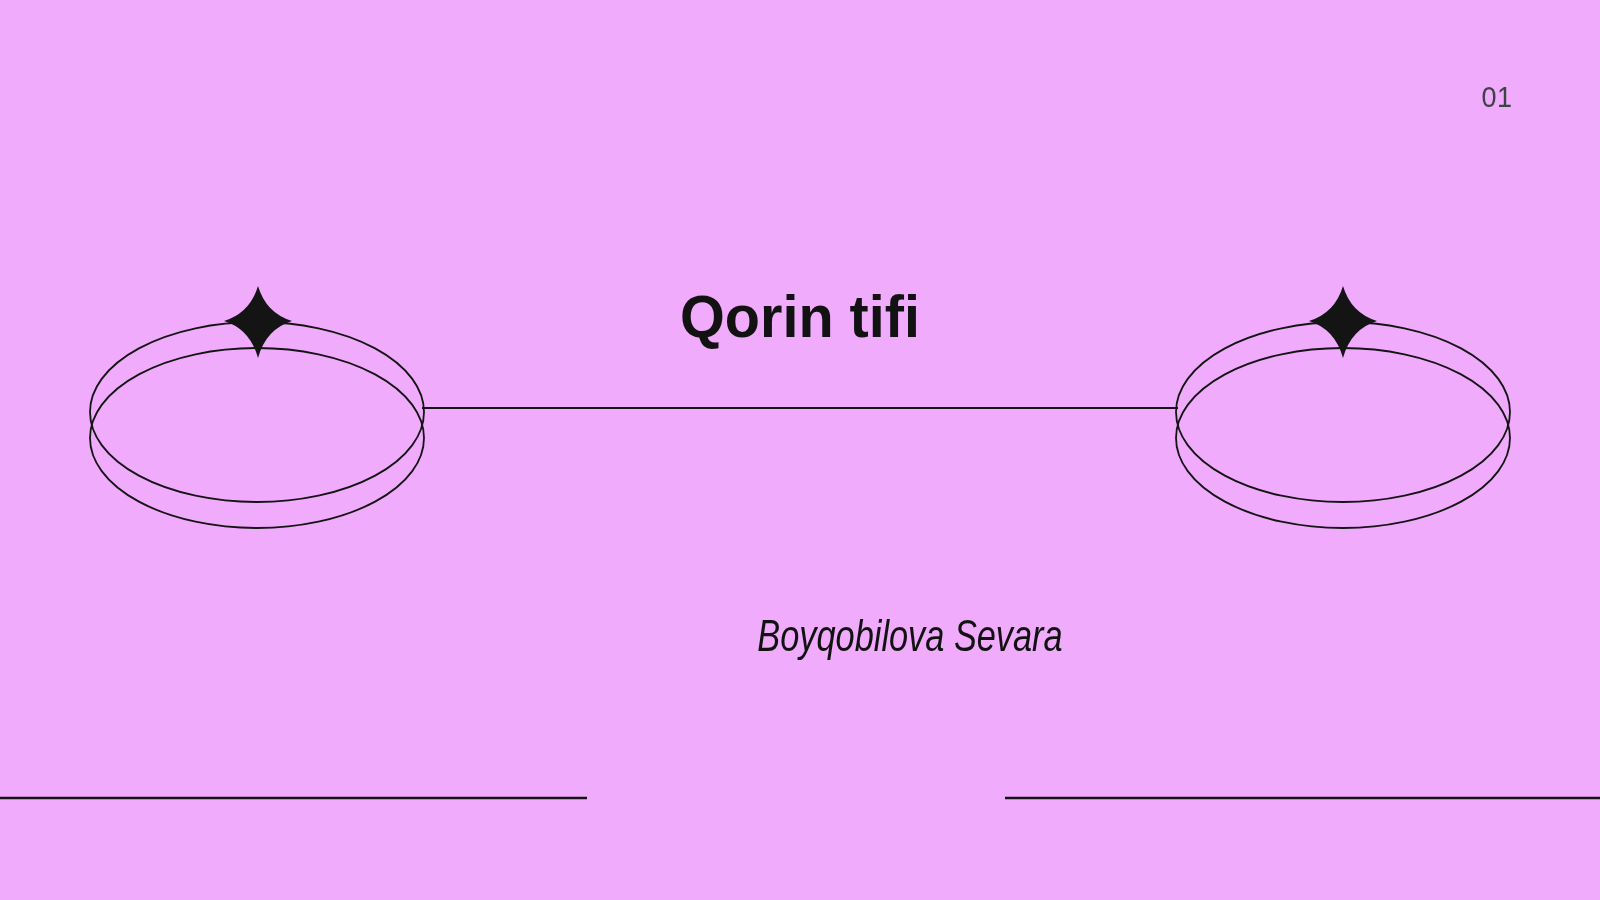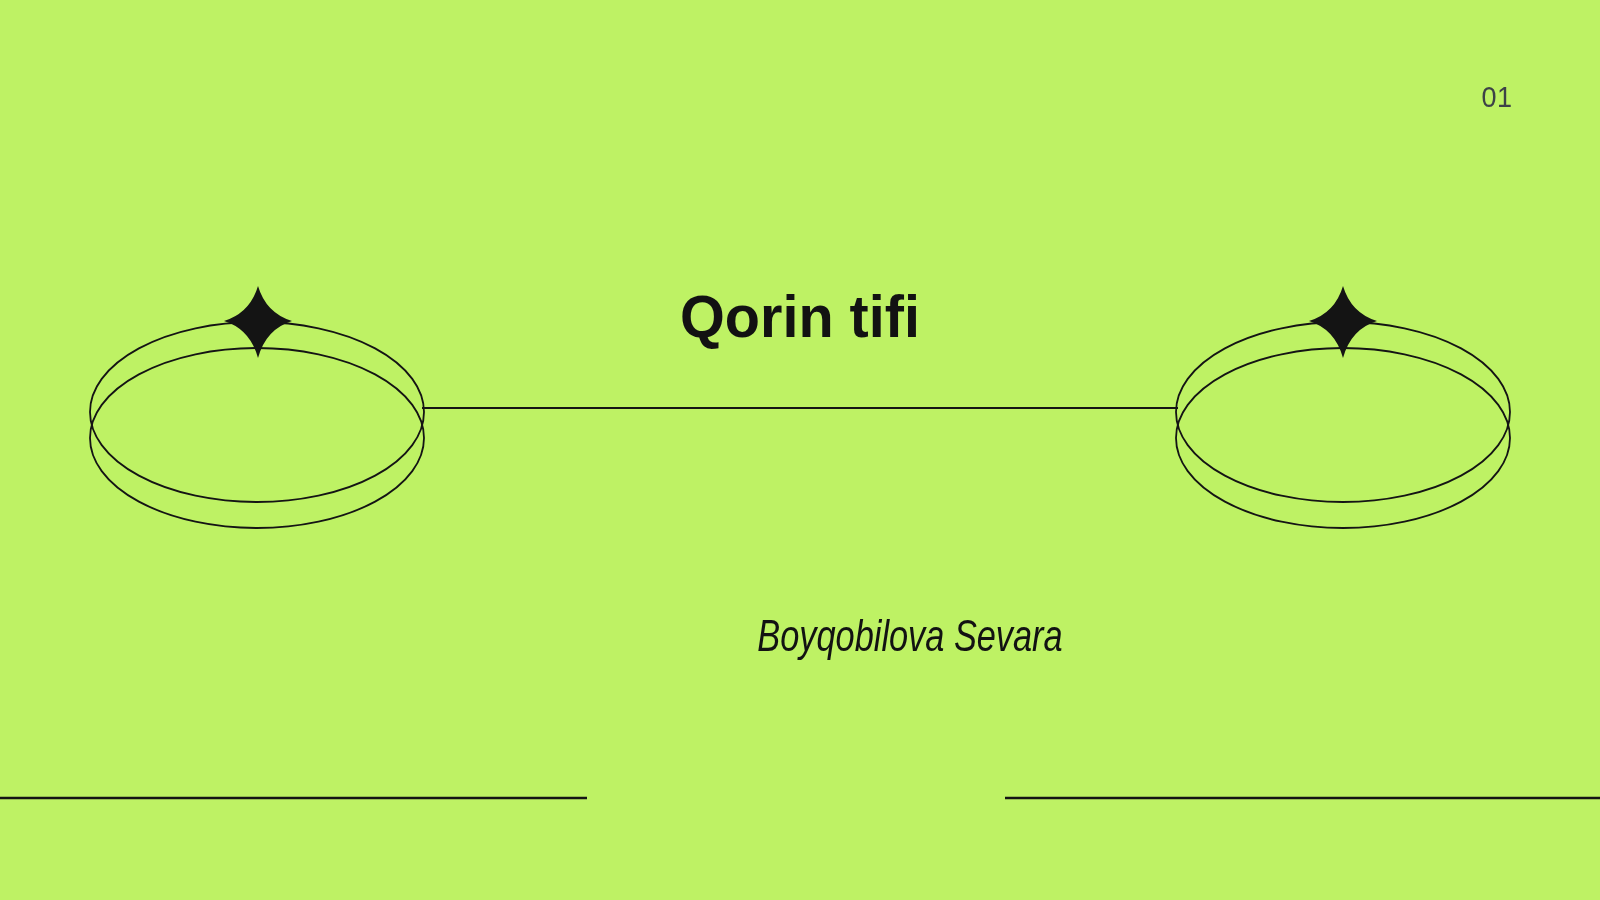--- a/index.html
+++ b/index.html
@@ -4,21 +4,21 @@
 <style>
   html, body {
     margin: 0;
     padding: 0;
     background: #ffffff;
   }
   .slide {
     position: relative;
     width: 1600px;
     height: 900px;
-    background: #bef264;
+    background: #f0abfc;
     overflow: hidden;
     font-family: "Liberation Sans", sans-serif;
   }
   .decor-layer {
     position: absolute;
     left: 0;
     top: 0;
     width: 1600px;
     height: 900px;
     display: block;

